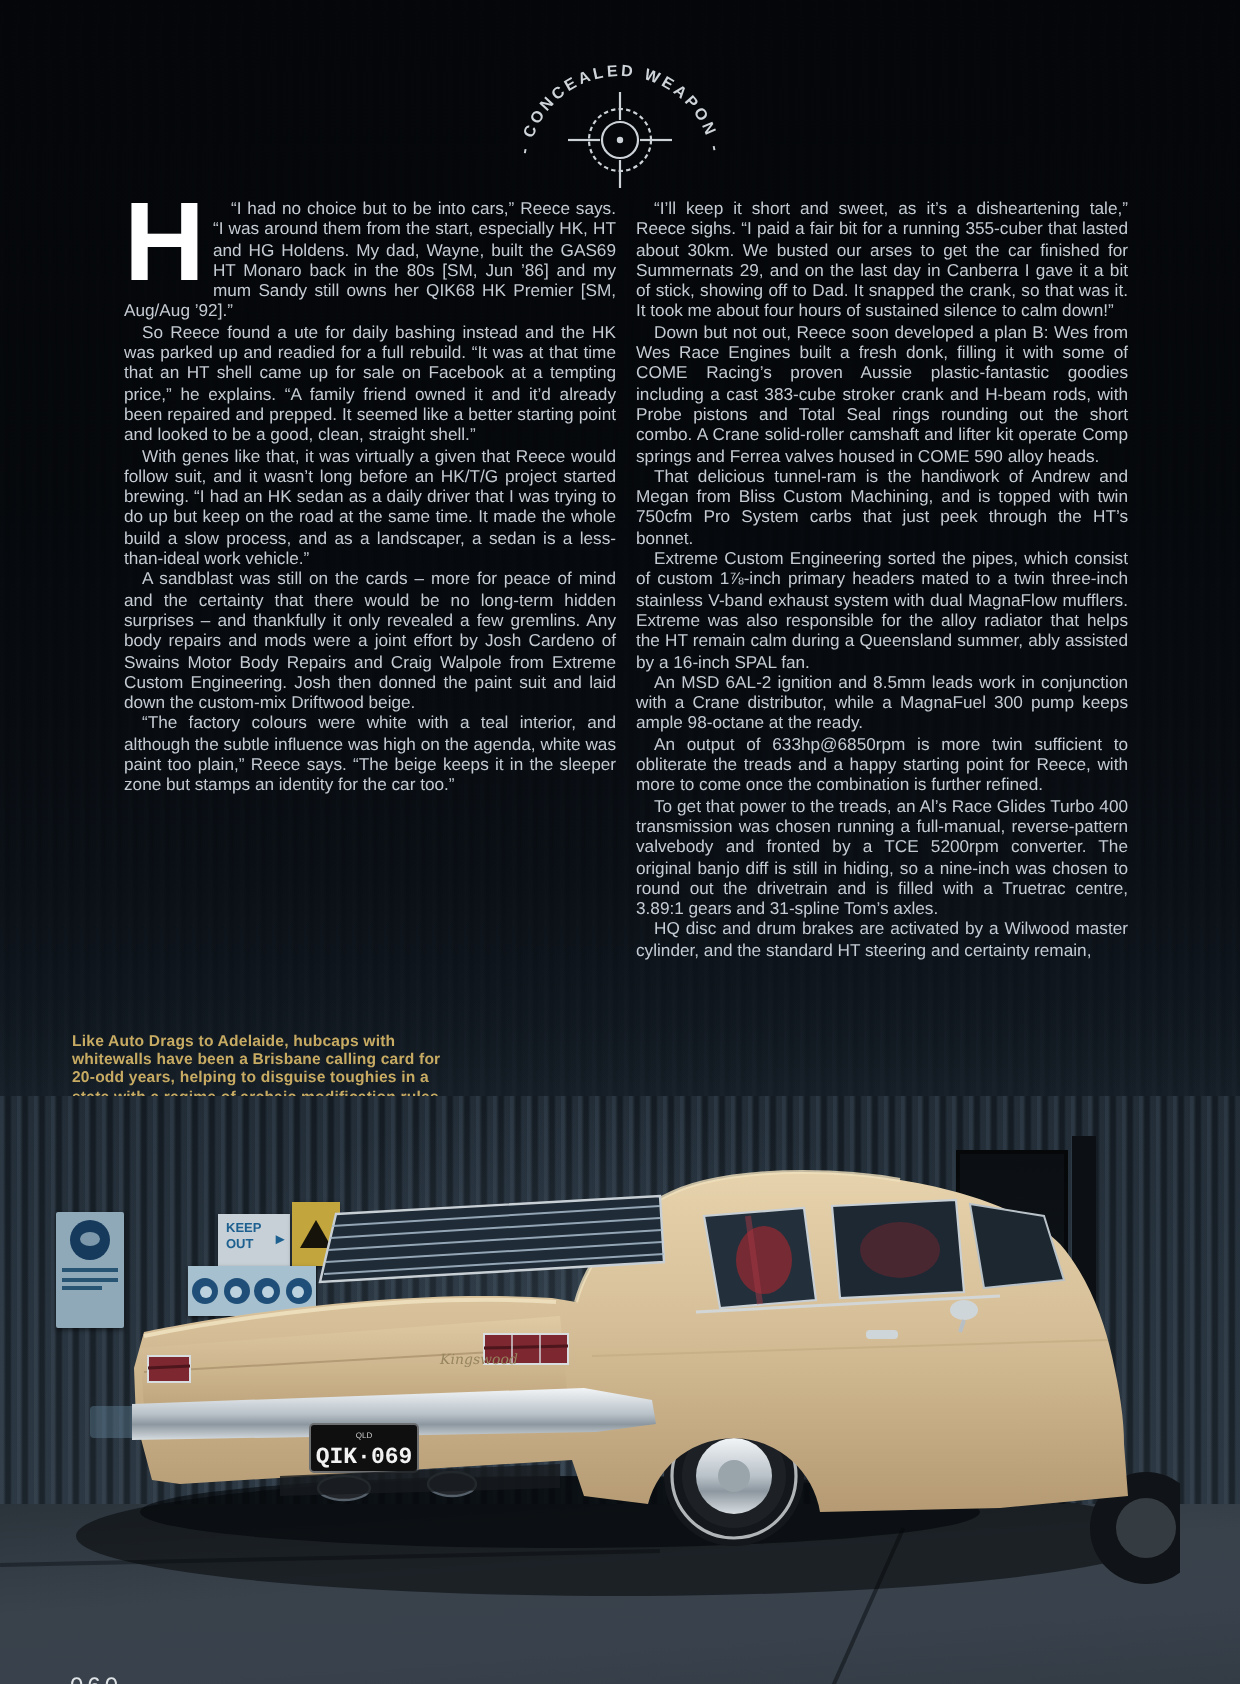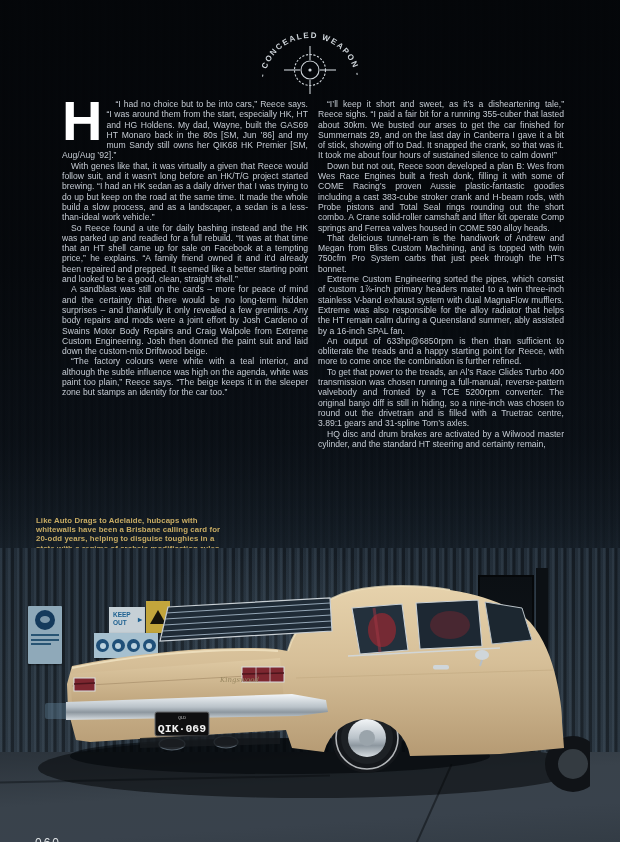--- a/index.html
+++ b/index.html
@@ -92,33 +92,34 @@
       <line x1="72" y1="60" x2="88" y2="60"></line>
       <circle cx="62" cy="60" r="1.6" fill="#ccd2d7" stroke="none"></circle>
     </g>
   </svg>
 
   <div class="article">
     <div class="col">
       <p class="para first"><span class="dropcap">H</span></p>
       <div>
           <p class="para">“I had no choice but to be into cars,” Reece says. “I was around them from the start, especially HK, HT and HG Holdens. My dad, Wayne, built the GAS69 HT Monaro back in the 80s [SM, Jun ’86] and my mum Sandy still owns her QIK68 HK Premier [SM, Aug/Aug ’92].”</p>
+          <p class="para">So Reece found a ute for daily bashing instead and the HK was parked up and readied for a full rebuild. “It was at that time that an HT shell came up for sale on Facebook at a tempting price,” he explains. “A family friend owned it and it’d already been repaired and prepped. It seemed like a better starting point and looked to be a good, clean, straight shell.”</p>
           <p class="para">With genes like that, it was virtually a given that Reece would follow suit, and it wasn’t long before an HK/T/G project started brewing. “I had an HK sedan as a daily driver that I was trying to do up but keep on the road at the same time. It made the whole build a slow process, and as a landscaper, a sedan is a less-than-ideal work vehicle.”</p>
-          <p class="para">So Reece found a ute for daily bashing instead and the HK was parked up and readied for a full rebuild. “It was at that time that an HT shell came up for sale on Facebook at a tempting price,” he explains. “A family friend owned it and it’d already been repaired and prepped. It seemed like a better starting point and looked to be a good, clean, straight shell.”</p>
           <p class="para">A sandblast was still on the cards – more for peace of mind and the certainty that there would be no long-term hidden surprises – and thankfully it only revealed a few gremlins. Any body repairs and mods were a joint effort by Josh Cardeno of Swains Motor Body Repairs and Craig Walpole from Extreme Custom Engineering. Josh then donned the paint suit and laid down the custom-mix Driftwood beige.</p>
           <p class="para">“The factory colours were white with a teal interior, and although the subtle influence was high on the agenda, white was paint too plain,” Reece says. “The beige keeps it in the sleeper zone but stamps an identity for the car too.”</p>
         </div>
     </div>
     <div class="col">
       <div>
           <p class="para">“I’ll keep it short and sweet, as it’s a disheartening tale,” Reece sighs. “I paid a fair bit for a running 355-cuber that lasted about 30km. We busted our arses to get the car finished for Summernats 29, and on the last day in Canberra I gave it a bit of stick, showing off to Dad. It snapped the crank, so that was it. It took me about four hours of sustained silence to calm down!”</p>
           <p class="para">Down but not out, Reece soon developed a plan B: Wes from Wes Race Engines built a fresh donk, filling it with some of COME Racing’s proven Aussie plastic-fantastic goodies including a cast 383-cube stroker crank and H-beam rods, with Probe pistons and Total Seal rings rounding out the short combo. A Crane solid-roller camshaft and lifter kit operate Comp springs and Ferrea valves housed in COME 590 alloy heads.</p>
           <p class="para">That delicious tunnel-ram is the handiwork of Andrew and Megan from Bliss Custom Machining, and is topped with twin 750cfm Pro System carbs that just peek through the HT’s bonnet.</p>
           <p class="para">Extreme Custom Engineering sorted the pipes, which consist of custom 1⅞-inch primary headers mated to a twin three-inch stainless V-band exhaust system with dual MagnaFlow mufflers. Extreme was also responsible for the alloy radiator that helps the HT remain calm during a Queensland summer, ably assisted by a 16-inch SPAL fan.</p>
-          <p class="para">An output of 633hp@6850rpm is then than sufficient to obliterate the treads and a happy starting point for Reece, with more to come once the combination is further refined.</p>
+          <p class="para">An MSD 6AL-2 ignition and 8.5mm leads work in conjunction with a Crane distributor, while a MagnaFuel 300 pump keeps ample 98-octane at the ready.</p>
+          <p class="para">An output of 633hp@6850rpm is more twin sufficient to obliterate the treads and a happy starting point for Reece, with more to come once the combination is further refined.</p>
           <p class="para">To get that power to the treads, an Al’s Race Glides Turbo 400 transmission was chosen running a full-manual, reverse-pattern valvebody and fronted by a TCE 5200rpm converter. The original banjo diff is still in hiding, so a nine-inch was chosen to round out the drivetrain and is filled with a Truetrac centre, 3.89:1 gears and 31-spline Tom’s axles.</p>
           <p class="para">HQ disc and drum brakes are activated by a Wilwood master cylinder, and the standard HT steering and certainty remain,</p>
         </div>
     </div>
   </div>
 
   <div class="caption">Like Auto Drags to Adelaide, hubcaps with
 whitewalls have been a Brisbane calling card for
 20-odd years, helping to disguise toughies in a
 state with a regime of archaic modification rules

